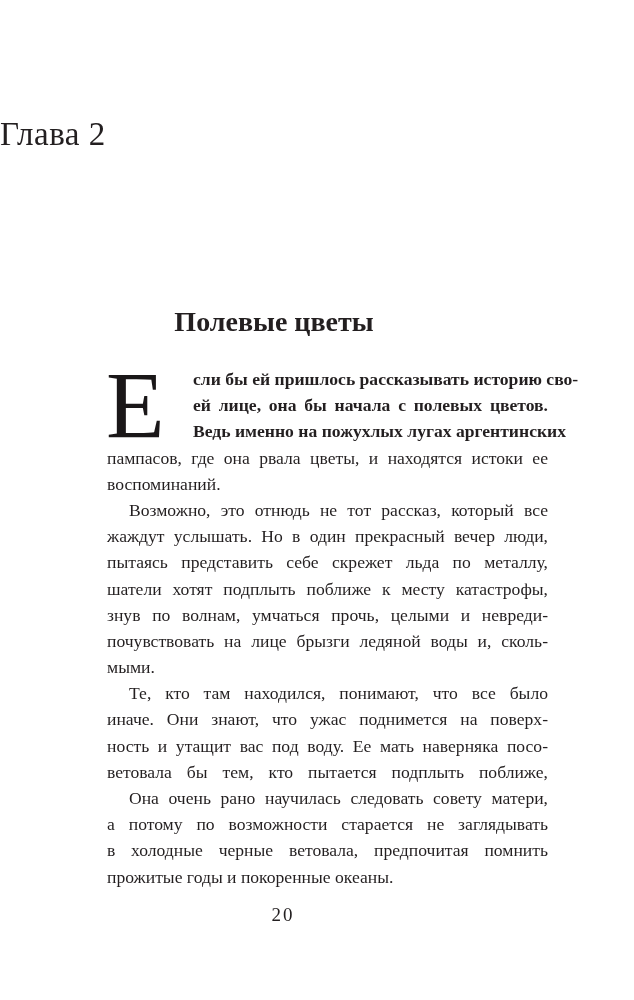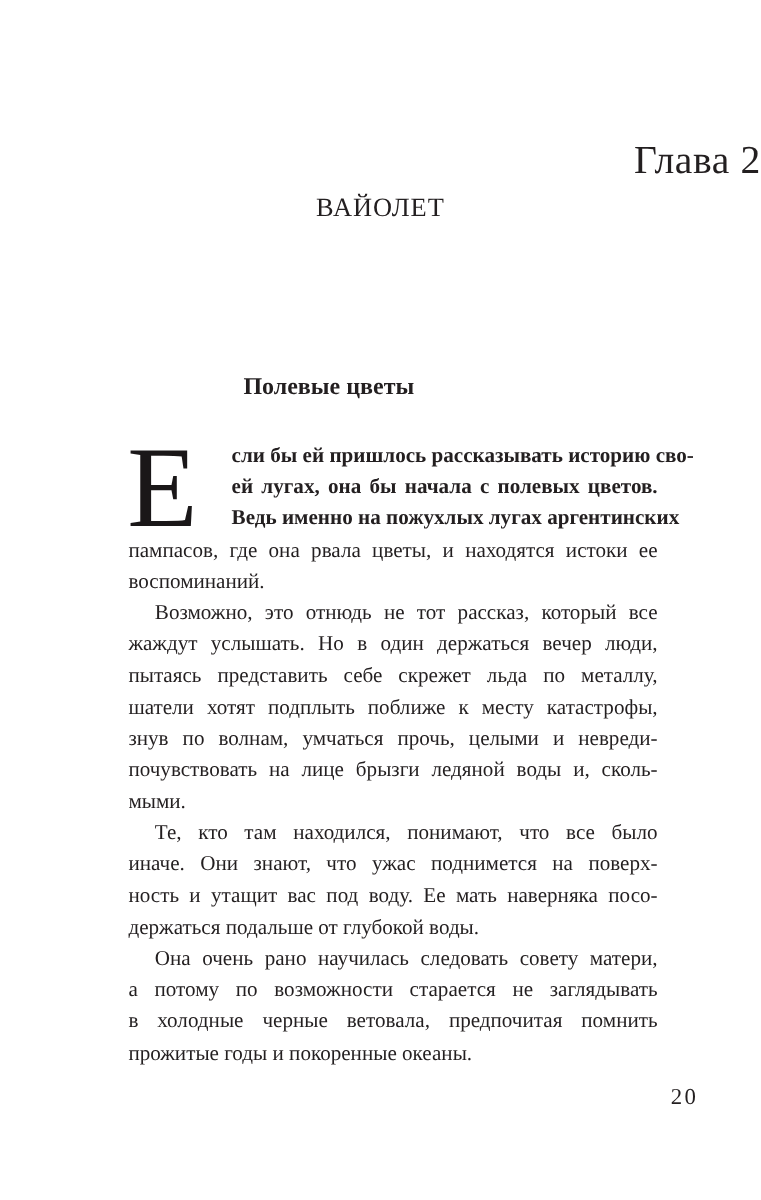--- a/index.html
+++ b/index.html
@@ -17,40 +17,40 @@
     }
     .page {
       position: absolute;
       left: 0; top: 0;
       width: 634px; height: 1000px;
     }
     .chapter-num {
       position: absolute;
       top: 114px;
       left: 0; width: 634px;
-      text-align: right;
+      text-align: left;
       font-size: 33px;
       letter-spacing: 0.5px;
       line-height: 40px;
     }
     .chapter-name {
       position: absolute;
       top: 158px;
       left: 0; width: 634px;
       text-align: center;
       font-size: 22px;
       letter-spacing: 0.8px;
       line-height: 30px;
     }
     .section-title {
       position: absolute;
       top: 308px;
       left: 0; width: 548px;
       text-align: center;
-      font-size: 20px;
+      font-size: 28px;
       font-weight: bold;
       line-height: 28px;
     }
     .body-text {
       position: absolute;
       top: 366px;
       left: 107px;
       width: 441px;
       font-size: 17.6px;
       line-height: 26.2px;
@@ -79,58 +79,56 @@
       font-size: 96px;
       line-height: 76px;
       height: 76px;
       font-family: "Liberation Serif", "DejaVu Serif", serif;
       color: #1a1718;
     }
     .page-number {
       position: absolute;
       top: 902px;
       left: 0; width: 566px;
-      text-align: right;
+      text-align: center;
       font-size: 19px;
       letter-spacing: 2px;
       line-height: 26px;
-      padding-left: 16px;
     }
   </style>
 </head>
 <body>
 
 <div class="page">
 
   <div class="chapter-num">Глава 2</div>
-  <div class="chapter-name">ВАЙОЛЕТ</div>
 
   <div class="section-title">Полевые цветы</div>
 
   <div class="body-text">
     <span class="dropcap">Е</span>
 
     <span class="line dropped">сли бы ей пришлось рассказывать историю сво-</span>
-    <span class="line dropped">ей лугах, она бы начала с полевых цветов.</span>
+    <span class="line dropped">ей лице, она бы начала с полевых цветов.</span>
     <span class="line dropped">Ведь именно на пожухлых лугах аргентинских</span>
     <span class="line">пампасов, где она рвала цветы, и находятся истоки ее</span>
     <span class="line last">воспоминаний.</span>
 
     <span class="line indent">Возможно, это отнюдь не тот рассказ, который все</span>
-    <span class="line">жаждут услышать. Но в один держаться вечер люди,</span>
+    <span class="line">жаждут услышать. Но в один прекрасный вечер люди,</span>
     <span class="line">пытаясь представить себе скрежет льда по металлу,</span>
     <span class="line">шатели хотят подплыть поближе к месту катастрофы,</span>
     <span class="line">знув по волнам, умчаться прочь, целыми и невреди-</span>
     <span class="line">почувствовать на лице брызги ледяной воды и, сколь-</span>
     <span class="line last">мыми.</span>
 
     <span class="line indent">Те, кто там находился, понимают, что все было</span>
     <span class="line">иначе. Они знают, что ужас поднимется на поверх-</span>
     <span class="line">ность и утащит вас под воду. Ее мать наверняка посо-</span>
-    <span class="line last">держаться подальше от глубокой воды.</span>
+    <span class="line">ветовала бы тем, кто пытается подплыть поближе,</span>
 
     <span class="line indent">Она очень рано научилась следовать совету матери,</span>
     <span class="line">а потому по возможности старается не заглядывать</span>
     <span class="line">в холодные черные ветовала, предпочитая помнить</span>
     <span class="line last">прожитые годы и покоренные океаны.</span>
   </div>
 
   <div class="page-number">20</div>
 </div>
 

